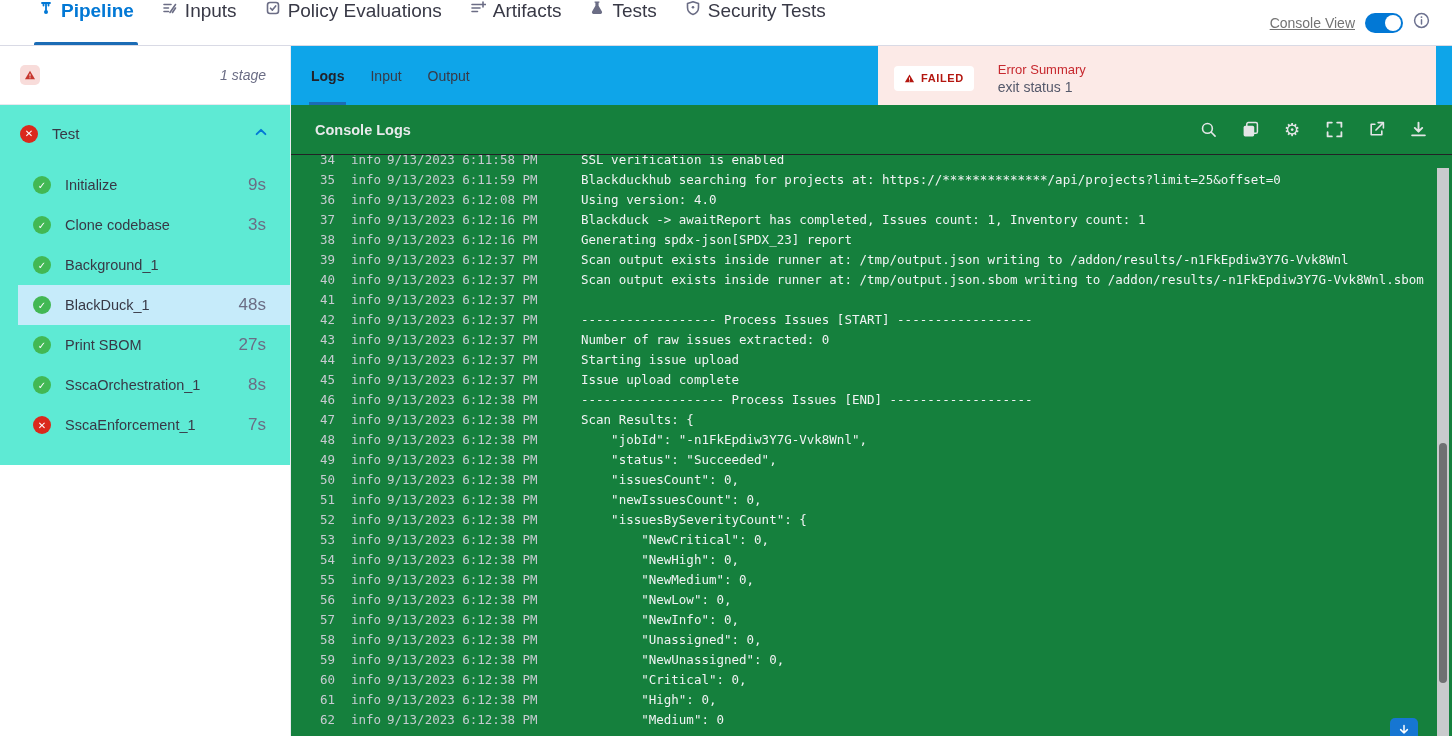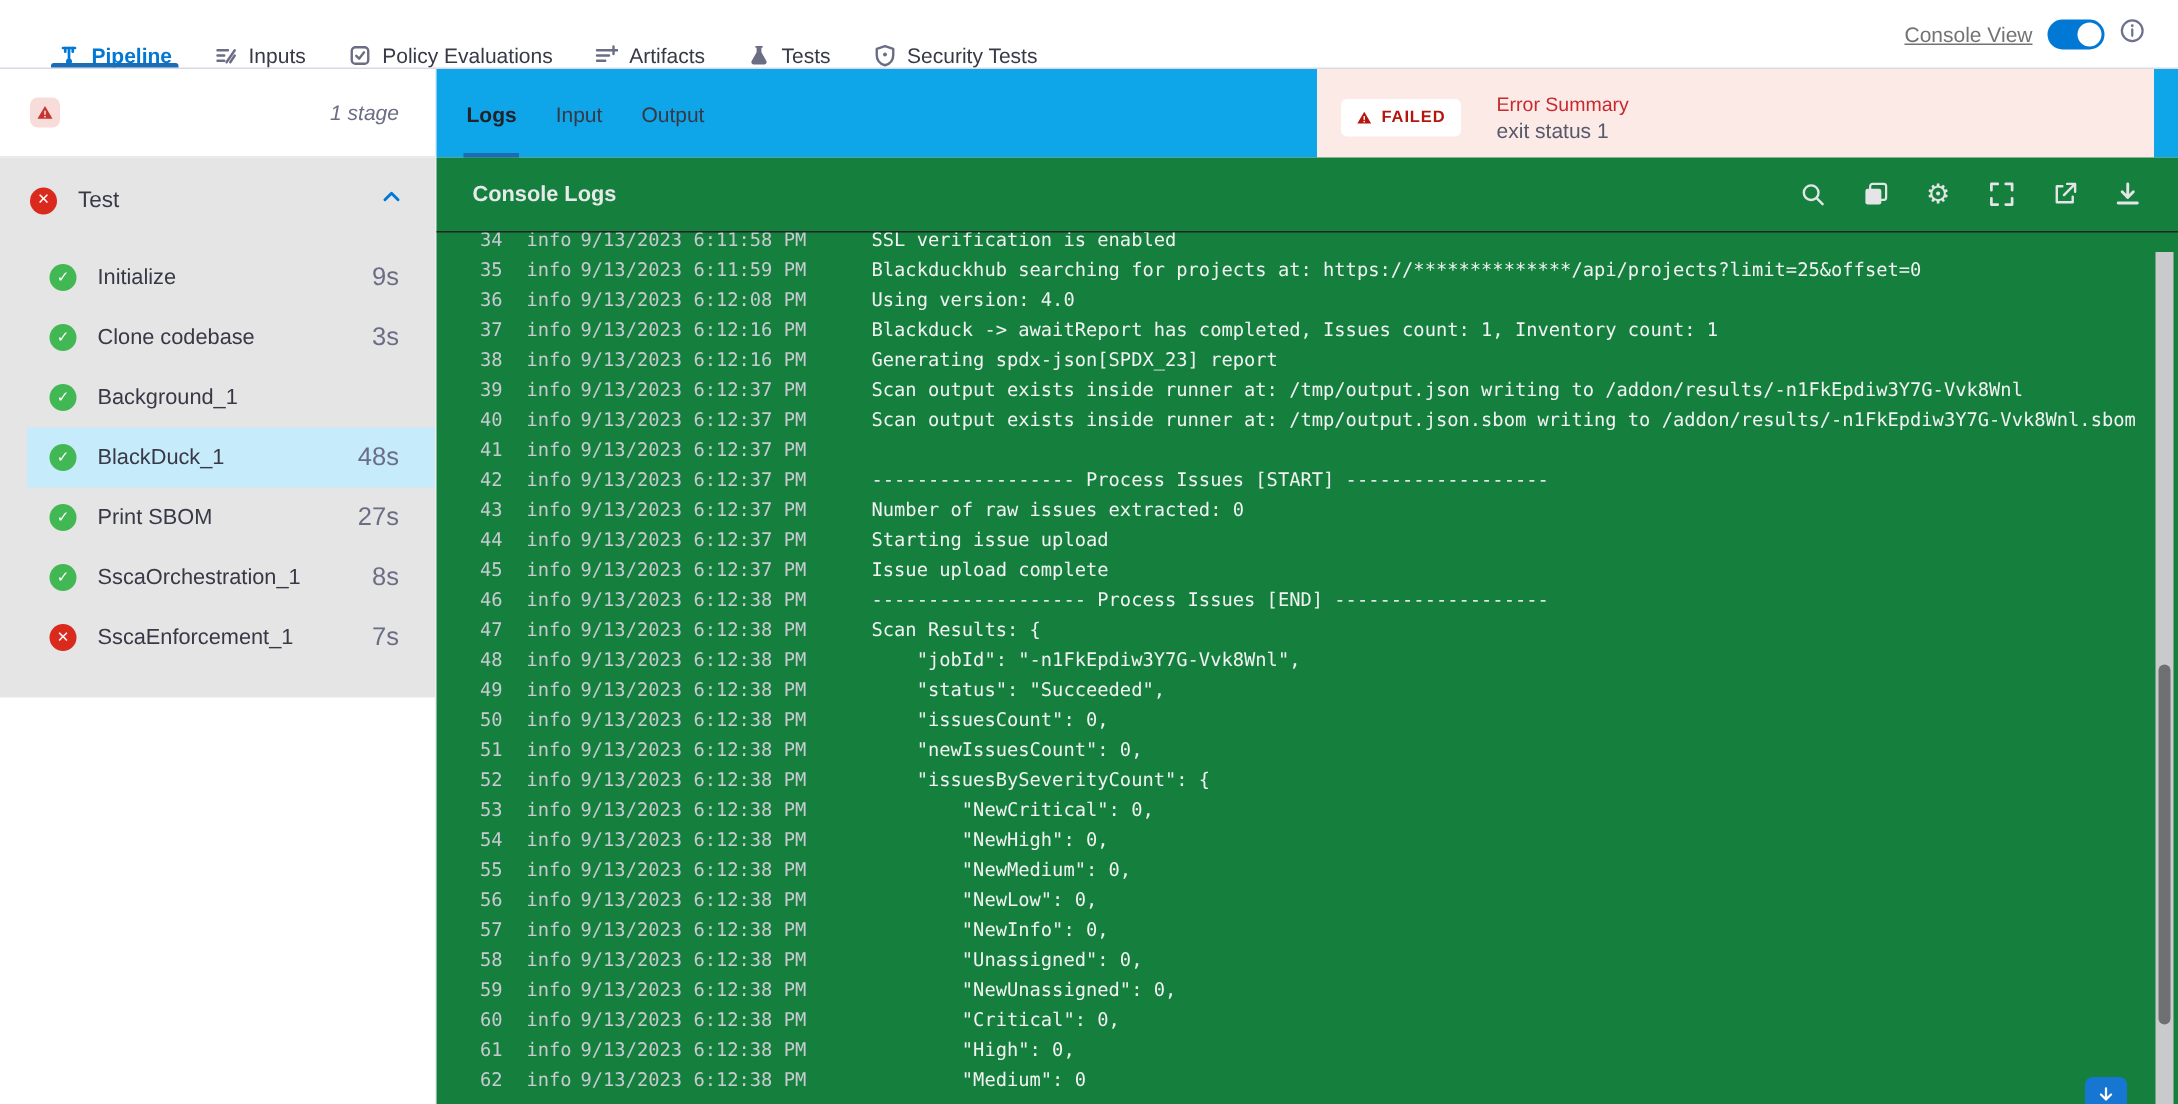--- a/index.html
+++ b/index.html
@@ -4,40 +4,40 @@
 <style>
   * { margin:0; padding:0; box-sizing:border-box; }
   html,body { width:1452px; height:736px; overflow:hidden; background:#fff;
     font-family:"Liberation Sans","DejaVu Sans",sans-serif; }
   .app { position:relative; width:1452px; height:736px; background:#fff; }
 
   
   .topnav { position:absolute; top:0; left:0; right:0; height:46px; background:#fff;
     border-bottom:1px solid #d9dae5; display:flex; align-items:center; justify-content:space-between; }
   .nav-tabs { display:flex; align-items:stretch; height:100%; padding-left:24px; }
-  .nav-tab { display:flex; align-items:flex-end; gap:7px; padding:0 14px; cursor:pointer;
-    font-size:14px; font-weight:500; color:#383946; position:relative; }
+  .nav-tab { display:flex; align-items:flex-start; gap:7px; padding:0 14px; cursor:pointer;
+    font-size:19px; font-weight:500; color:#383946; position:relative; }
   .nav-tab svg { display:block; }
   .nav-tab.active { color:#0278d5; font-weight:600; }
   .nav-tab.active::after { content:""; position:absolute; left:10px; right:10px; bottom:0;
     height:3px; background:#1b6cb5; border-radius:2px 2px 0 0; }
   .nav-right { display:flex; align-items:center; gap:10px; padding-right:22px; }
   .console-view-label { font-size:14px; color:#737373;text-decoration:underline; }
   .toggle { width:38px; height:20px; border-radius:10px; background:#0278d5; position:relative; cursor:pointer; }
   .toggle .knob { position:absolute; top:2px; right:2px; width:16px; height:16px; border-radius:50%; background:#fff; }
 
   
   .sidebar { position:absolute; top:46px; left:0; width:291px; bottom:0; background:#fff;
     border-right:1px solid #ececf2; }
   .sidebar-header { height:59px; border-bottom:1px solid #e7e8ee; display:flex; align-items:center;
     justify-content:space-between; padding:0 24px 0 20px;font-style:italic; }
   .warn-chip { width:20px; height:20px; border-radius:5px; background:#f8dcda; display:flex;
     align-items:center; justify-content:center; }
   .stage-count { font-size:14px; color:#6b6d85; }
-  .stage-block { background:#e5e5e5; height:360px; }
+  .stage-block { background:#5eead4; height:360px; }
   .stage-row { height:57px; display:flex; align-items:center; padding:0 22px 0 20px; cursor:pointer; }
   .stage-row .stage-name { font-size:15px; color:#383946; margin-left:14px; flex:1; }
   .status-circle { width:18px; height:18px; border-radius:50%; flex:none; display:flex;
     align-items:center; justify-content:center; font-size:10px; color:#fff; font-weight:bold; }
   .st-success > .status-circle { background:#42b854; }
   .st-success > .status-circle::before { content:"\2713"; }
   .st-failed > .status-circle { background:#da291d; }
   .st-failed > .status-circle::before { content:"\2715"; }
   .steps { list-style:none; margin-left:18px; margin-top:3px; }
   .step { height:40px; display:flex; align-items:center; padding:0 24px 0 15px; cursor:pointer; }

